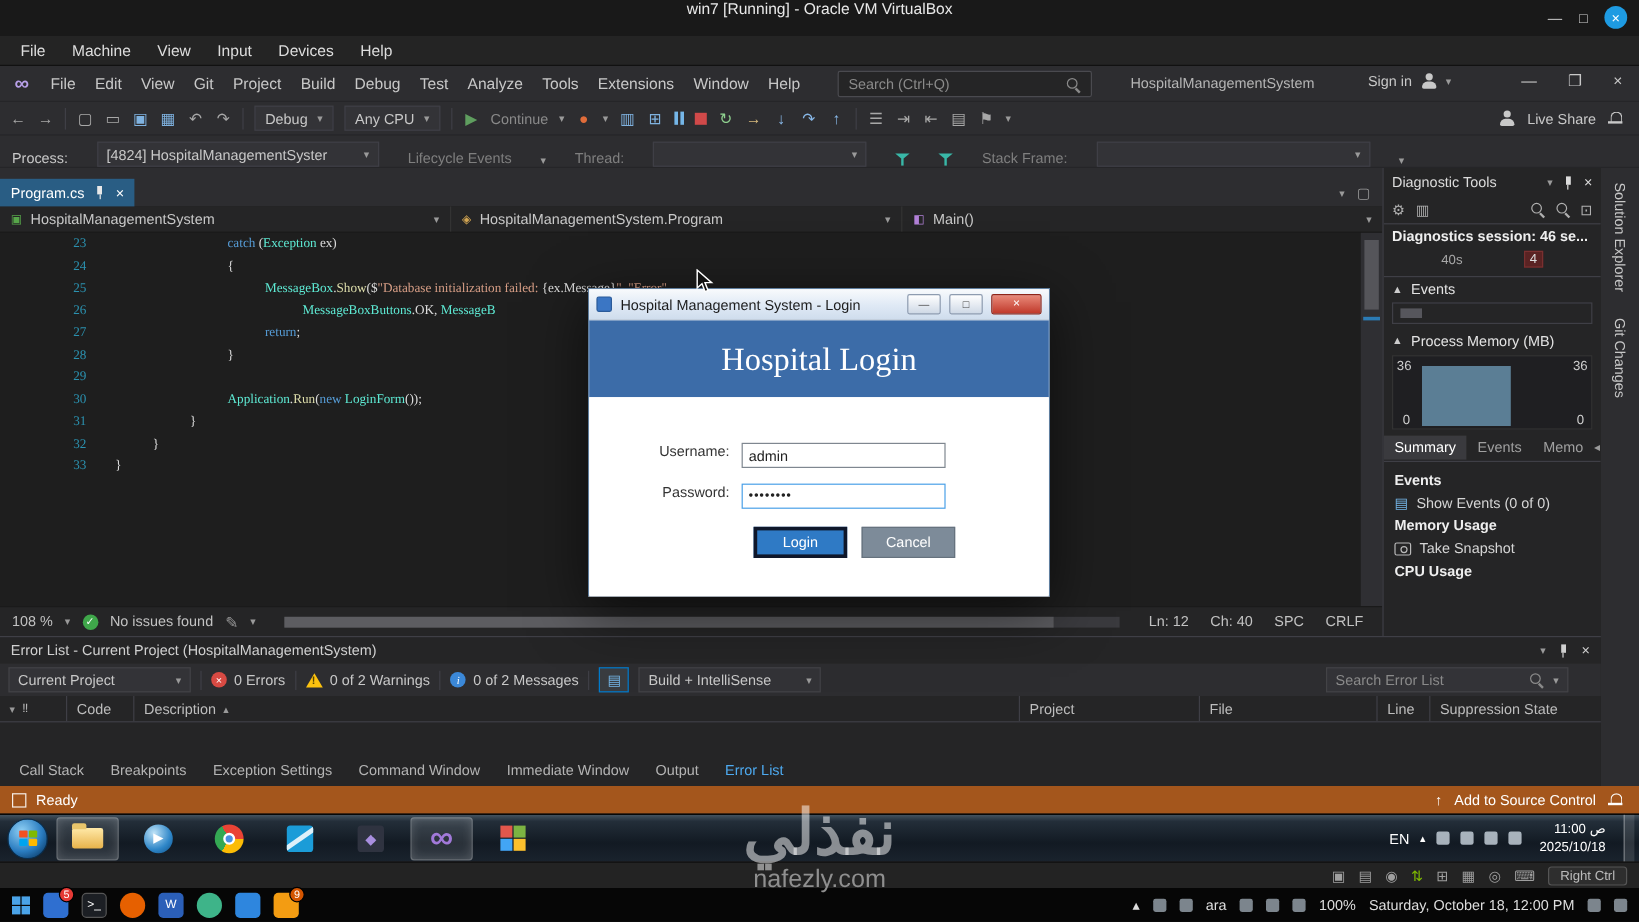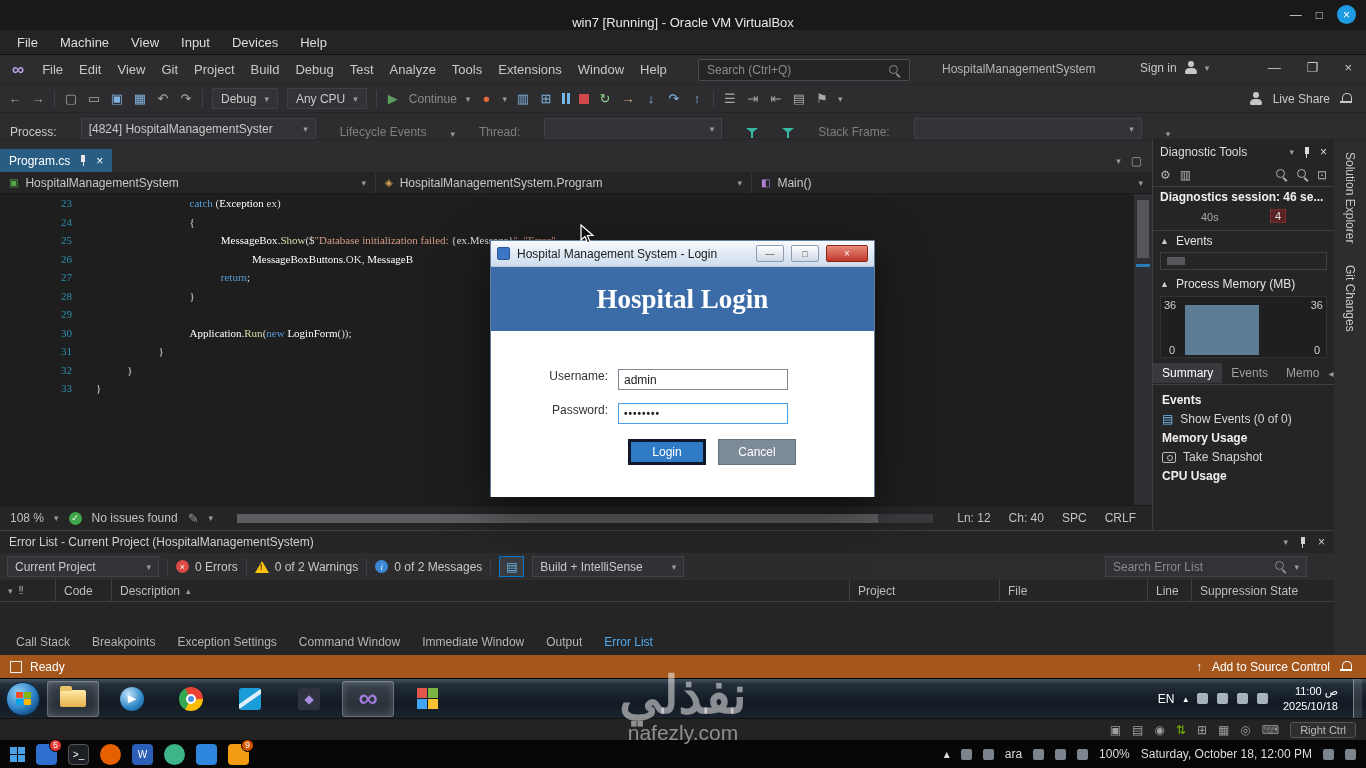--- a/index.html
+++ b/index.html
@@ -1,20 +1,20 @@
 <!DOCTYPE html>
 <html><head>
 <meta charset="utf-8">
 <style>
 *{margin:0;padding:0;box-sizing:border-box}
 html,body{width:1366px;height:768px;background:#000;font-family:"Liberation Sans",sans-serif}
 #root{position:relative;width:1366px;height:768px;overflow:hidden;background:#1e1e1e;font-size:12px}
 
 
-.vbx-title{position:absolute;left:0;top:0;width:1366px;height:30px;background:#191919;display:flex;align-items:flex-end;justify-content:center;color:#e8e8e8;font-size:13px}
+.vbx-title{position:absolute;left:0;top:0;width:1366px;height:30px;background:#191919;display:flex;align-items:flex-start;justify-content:center;color:#e8e8e8;font-size:13px}
 .vbx-wc{position:absolute;right:10px;top:5px;display:flex;gap:14px;align-items:center;color:#cfcfcf;font-size:12px}
 .vbx-close{width:19px;height:19px;border-radius:50%;background:#1e9be2;color:#fff;display:flex;align-items:center;justify-content:center;font-size:12px}
 .vbx-menu{position:absolute;left:0;top:30px;width:1366px;height:25px;background:#242424;display:flex;align-items:center;padding-left:6px;color:#ddd;font-size:13px;border-bottom:1px solid #111}
 .vbx-menu span{padding:0 11px;cursor:default}
 
 
 .vs-title{position:absolute;left:0;top:55px;width:1366px;height:30px;background:#2d2d30;display:flex;align-items:center;color:#c8c8c8;font-size:13px;border-bottom:1px solid #252528}
 .vs-logo{color:#b8a0e8;font-size:17px;font-weight:bold;padding:0 10px 0 12px}
 .vs-menu-item{padding:0 8px;cursor:default}
 .vs-search{position:absolute;left:698px;top:59px;width:212px;height:22px;background:#252526;border:1px solid #4a4a4f;border-radius:2px;display:flex;align-items:center;padding:0 8px;color:#8a8a8a;gap:8px}
@@ -51,21 +51,21 @@
 .breadcrumb{height:22px;background:#252526;display:flex;align-items:center;border-bottom:1px solid #1a1a1a;color:#c8c8c8}
 .bc-seg{width:376px;display:flex;align-items:center;gap:7px;padding:0 9px;border-right:1px solid #333;height:100%}
 .bc-seg:last-child{flex:1;border-right:none}
 .bc-seg .chev{margin-left:auto}
 .bc-ic{font-size:10px}
 
 .code{position:absolute;left:0;top:54px;width:1152px;height:311px;overflow:hidden;font-family:Liberation Serif, serif;font-size:11px}
 .code-line{display:flex;height:18.5px;line-height:18.5px;white-space:pre}
 .ln{flex:0 0 72px;text-align:right;color:#2b91af}
 .ct{color:#dcdcdc}
-.tk-kw{color:#569cd6}.tk-ty{color:#ffffff}.tk-me{color:#dcdcaa}.tk-st{color:#d69d85}.tk-pl{color:#dcdcdc}
+.tk-kw{color:#569cd6}.tk-ty{color:#5eead4}.tk-me{color:#dcdcaa}.tk-st{color:#d69d85}.tk-pl{color:#dcdcdc}
 .v-scroll{position:absolute;right:0;top:54px;width:18px;height:311px;background:#2f2f33}
 .v-scroll .thumb{position:absolute;left:3px;top:6px;width:12px;height:58px;background:#55555a}
 .v-scroll .mark{position:absolute;left:2px;top:70px;width:14px;height:3px;background:#2b7bb5}
 
 .editor-status{position:absolute;left:0;bottom:0;width:1152px;height:25px;background:#252526;border-top:1px solid #1a1a1a;display:flex;align-items:center;gap:10px;padding:0 10px;color:#c2c2c2}
 .ic-ok{width:13px;height:13px;border-radius:50%;background:#3fa74a;color:#fff;font-size:9px;display:inline-flex;align-items:center;justify-content:center}
 .h-scroll{flex:1;height:9px;margin:0 14px;background:#3a3a3e;position:relative}
 .h-scroll .thumb{position:absolute;left:0;top:0;height:100%;width:92%;background:#5d5d61}
 .ln-group{display:flex;gap:18px;padding-right:6px}
 
@@ -163,21 +163,21 @@
 .hdot{width:11px;height:11px;background:#9aa5af;border-radius:2px;opacity:.8;flex:0 0 auto}
 
 
 .dialog{position:absolute;left:490px;top:240px;width:385px;height:257px;z-index:30;border:1px solid #5f7e9e;box-shadow:0 12px 45px rgba(0,0,0,.6);background:#fff}
 .dlg-title{height:26px;background:linear-gradient(#f8fafc,#dfe9f5 55%,#cfdded);display:flex;align-items:center;gap:7px;padding:0 6px;border-bottom:1px solid #b9c6d6;color:#1c1c1c;font-size:12px}
 .dlg-ic{width:13px;height:13px;background:#3b76c4;border:1px solid #2a5a99;border-radius:2px}
 .dlg-title .t{flex:1;white-space:nowrap;overflow:hidden}
 .wbtn{width:28px;height:17px;border:1px solid #8e9cb0;border-radius:2px;background:linear-gradient(#ffffff,#cfd9e6);display:flex;align-items:center;justify-content:center;font-size:9px;color:#444}
 .wbtn.close{width:42px;background:linear-gradient(#e98a7a,#c0392b);color:#fff;border-color:#8e2418;font-size:10px}
 .dlg-band{height:64px;background:#3c6ca8;display:flex;align-items:center;justify-content:center}
-.dlg-band .h{font-family:"Liberation Serif",serif;font-weight:bold;font-size:27px;color:#fff}
+.dlg-band .h{font-family:"Liberation Serif",serif;font-weight:normal;font-size:27px;color:#fff}
 .dlg-body{position:relative;height:166px;background:#fff;color:#333;font-size:12px}
 .dlg-row{position:absolute;left:0;width:100%;display:flex;align-items:flex-start}
 .dlg-label{width:127px;text-align:right;padding-right:10px;color:#333}
 .dlg-input{width:170px;height:21px;border:1px solid #7f8790;background:#fff;display:flex;align-items:center;padding:0 5px;color:#222}
 .dlg-input.focus{border:1px solid #4aa0e8}
 .dots{letter-spacing:1px;font-size:10px;font-weight:bold}
 .dlg-btn{position:absolute;width:78px;height:26px;display:flex;align-items:center;justify-content:center;color:#fff;font-size:12px}
 .btn-login{left:137px;top:108px;background:#2f7ac5;border:3px solid #0f172a}
 .btn-cancel{left:227px;top:108px;background:#7d8b99;border:1px solid #66727e}
 

